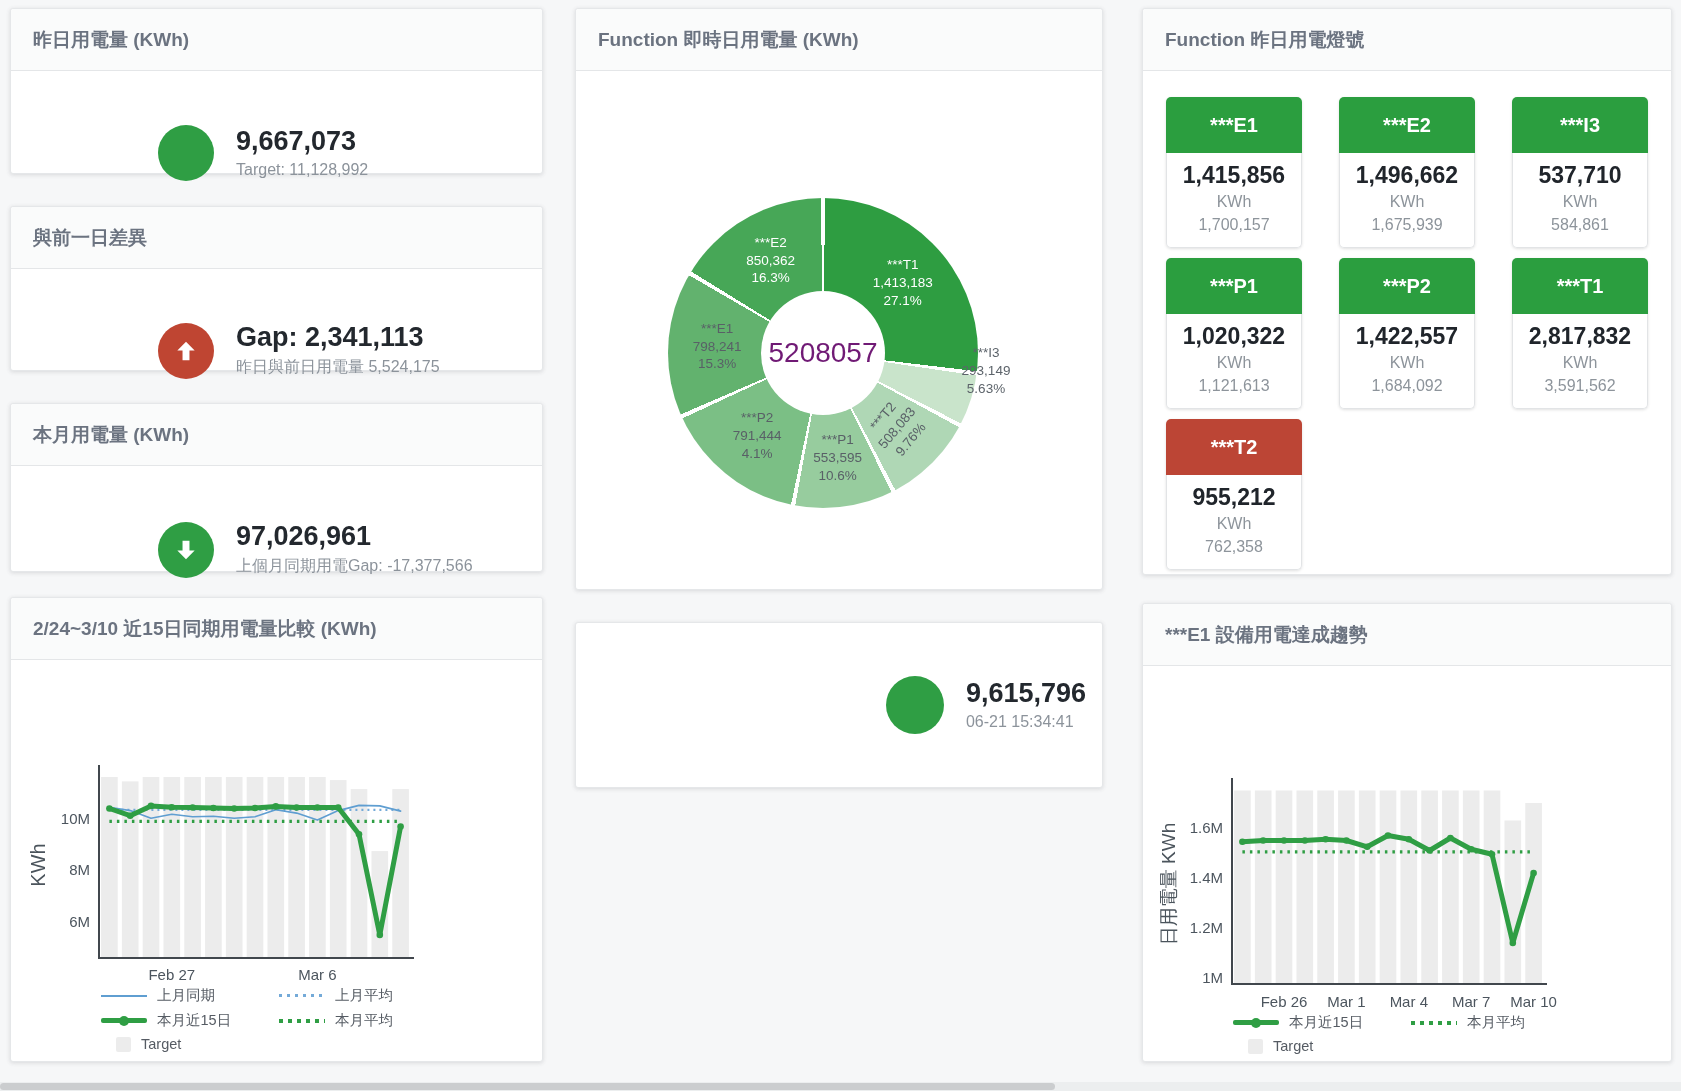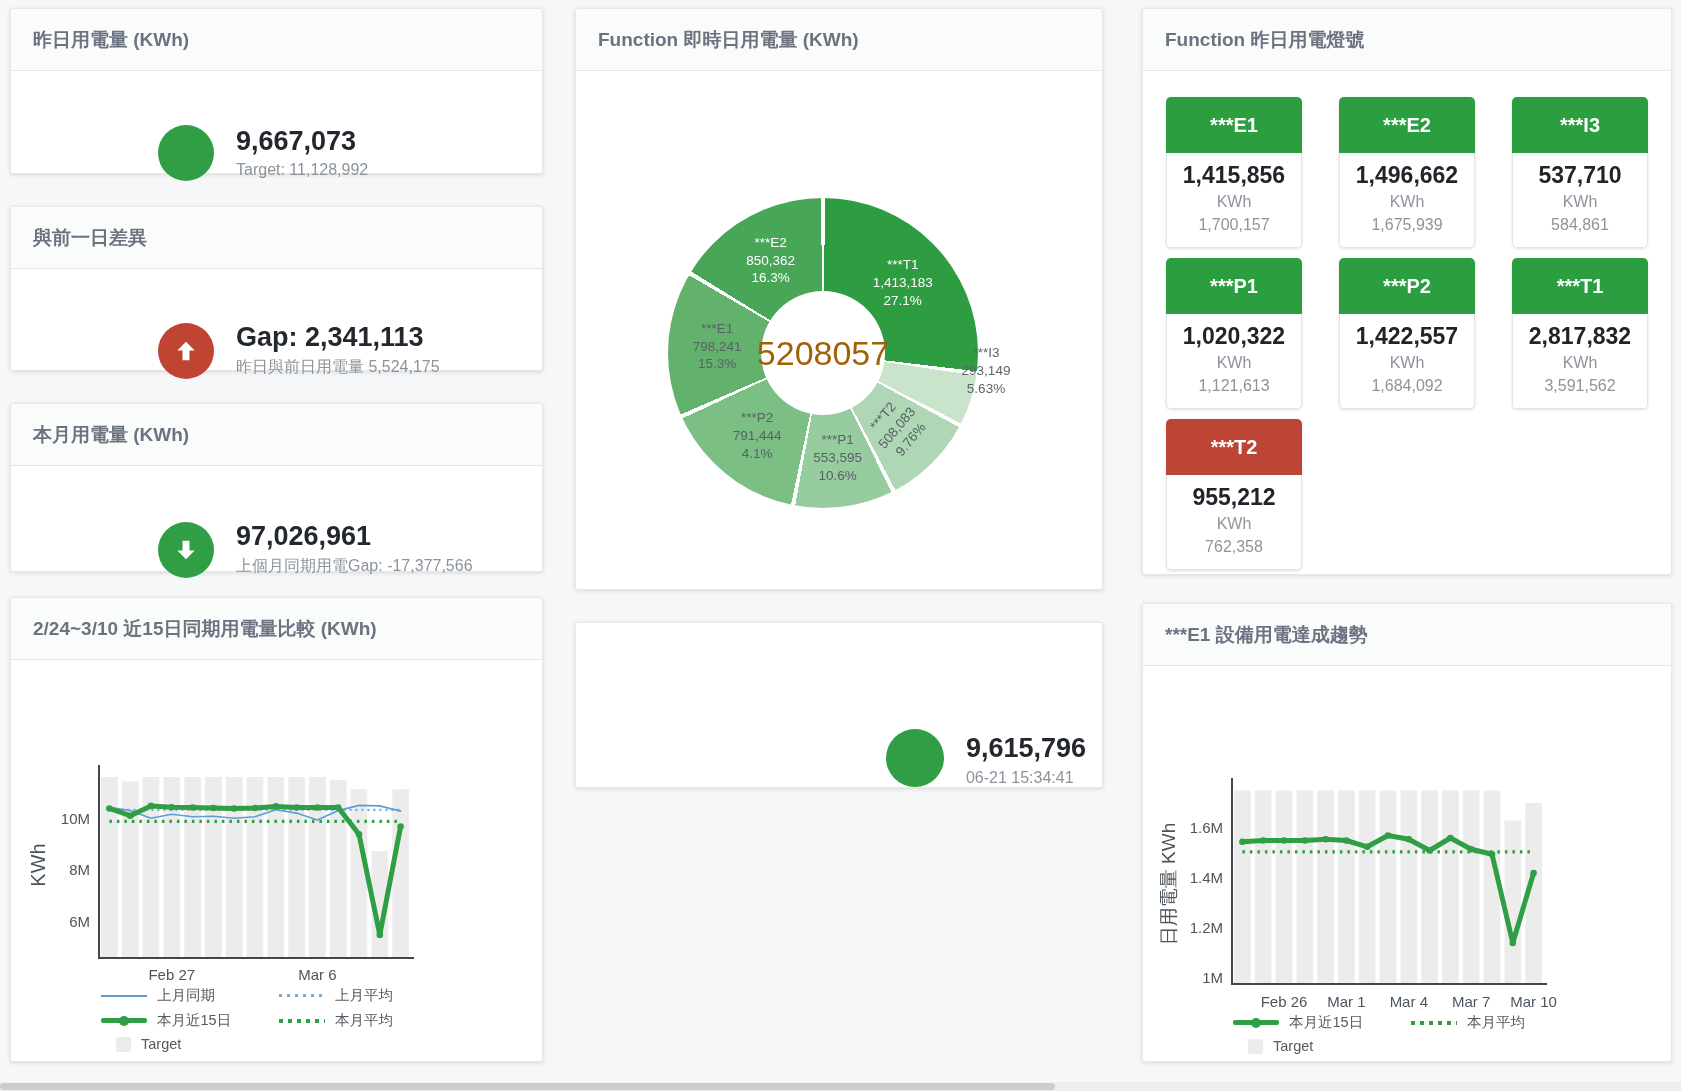--- a/index.html
+++ b/index.html
@@ -5,41 +5,41 @@
   html,body{margin:0;padding:0;background:#f6f7f8;font-family:"Liberation Sans","DejaVu Sans",sans-serif;}
   .page{position:relative;width:1681px;height:1091px;overflow:hidden;background:#f6f7f8;}
   .card{position:absolute;background:#fff;border:1px solid #e5e7e9;border-radius:3px;
         box-shadow:0 1px 4px rgba(60,64,67,.16);box-sizing:border-box;}
   .card-h{height:62px;display:flex;align-items:center;padding:0 22px;background:#fafbfb;
           border-bottom:1px solid #e4e6e8;border-radius:3px 3px 0 0;box-sizing:border-box;}
   .card-h span{font-size:19px;font-weight:bold;color:#6b7380;}
   .card-b{position:relative;height:calc(100% - 62px);}
   
   .kpi{display:flex;align-items:center;padding-left:147px;gap:22px;box-sizing:border-box;height:100%;}
-  .kpi.right{justify-content:flex-end;padding-left:0;padding-right:16px;align-items:flex-end;}
+  .kpi.right{justify-content:flex-end;padding-left:0;padding-right:16px;}
   .ind{width:56px;height:56px;border-radius:50%;display:flex;align-items:center;justify-content:center;flex:0 0 auto;}
   .ind.big{width:58px;height:58px;}
   .kpi-v{font-size:27px;font-weight:bold;color:#23282e;line-height:1.1;}
   .kpi-s{font-size:16px;color:#8c939b;margin-top:5px;}
   
   #tiles{display:flex;flex-wrap:wrap;column-gap:37px;row-gap:10px;padding:26px 23px;}
   .tile{width:136px;border-radius:5px;box-shadow:0 1px 3px rgba(0,0,0,.12);}
   .tile-h{height:56px;display:flex;align-items:center;justify-content:center;border-radius:5px 5px 0 0;
           color:#fff;font-size:20px;font-weight:bold;}
   .tile-b{background:#fff;border:1px solid #e2e4e6;border-top:none;border-radius:0 0 5px 5px;
           text-align:center;padding:7px 2px 11px;box-sizing:border-box;}
   .tile-v{font-size:23px;font-weight:bold;color:#20252b;line-height:30px;}
   .tile-u{font-size:16px;color:#8d949b;line-height:23px;}
   .tile-t{font-size:16px;color:#8d949b;line-height:23px;}
   
   #donut{position:absolute;inset:0;}
   .donut-ring{position:absolute;width:310px;height:310px;border-radius:50%;}
   .donut-hole{position:absolute;width:124px;height:124px;border-radius:50%;background:#fff;
               display:flex;align-items:center;justify-content:center;}
-  .donut-center{font-size:34px;color:#a16207;}
+  .donut-center{font-size:28px;color:#701a75;}
   .donut-label{position:absolute;text-align:center;font-size:13.5px;line-height:1.32;white-space:nowrap;}
   
   .legend{position:absolute;font-size:14.5px;color:#555b63;}
   .lrow{display:flex;margin-bottom:6px;align-items:center;}
   .litem{display:flex;align-items:center;width:178px;}
   .litem:last-child{width:auto;}
   .sw{display:inline-block;margin-right:10px;flex:0 0 auto;}
   .sw-line{width:46px;height:2px;}
   .sw-dashline{width:46px;height:2.5px;}
   .sw-thickline{width:46px;height:5px;border-radius:2px;position:relative;}

